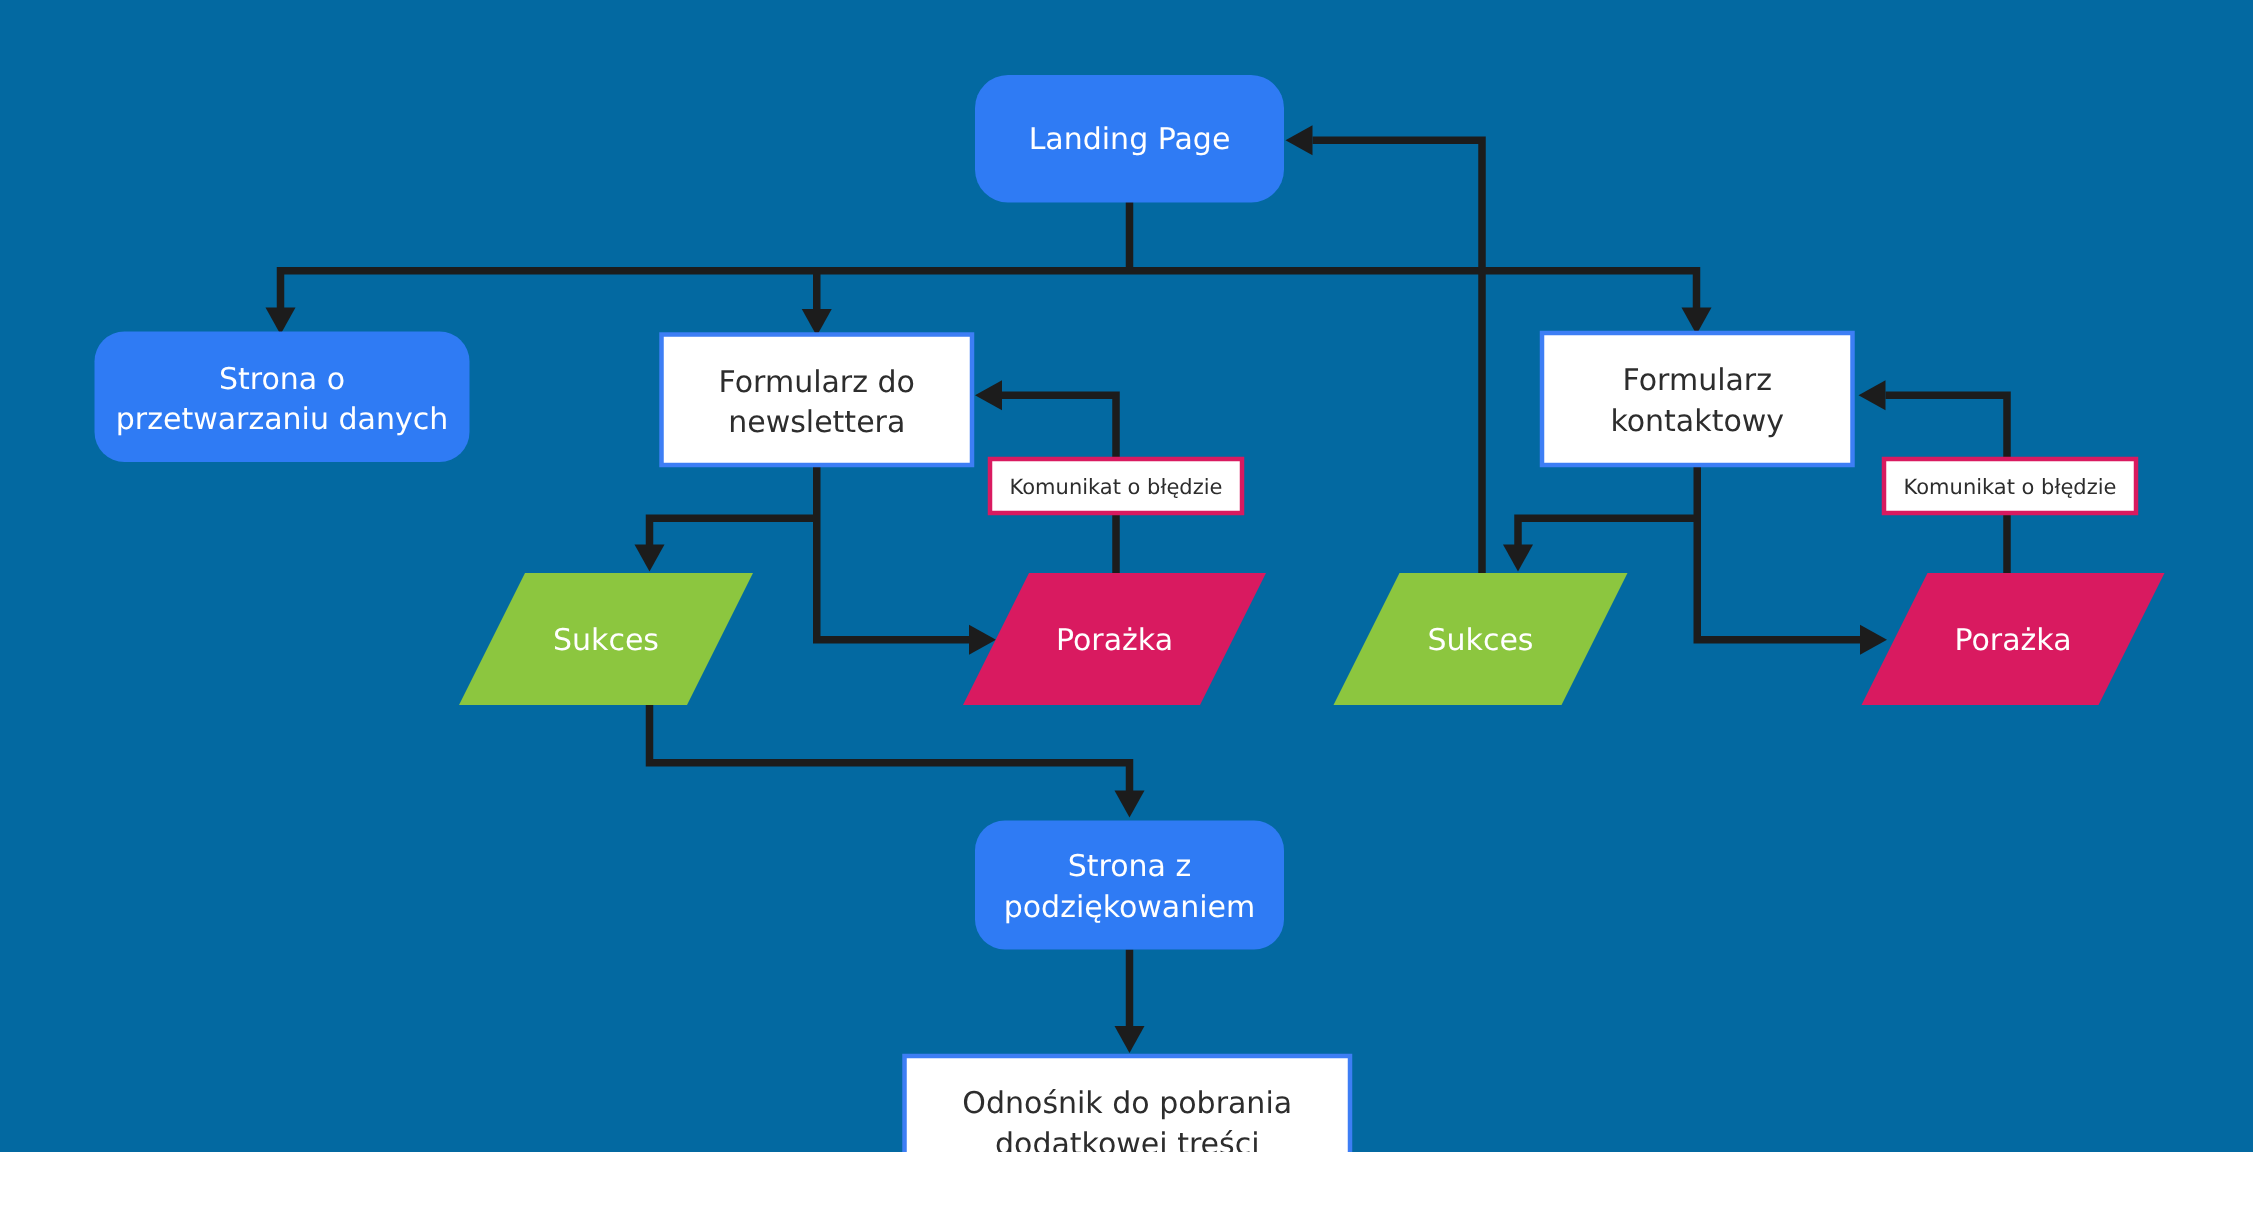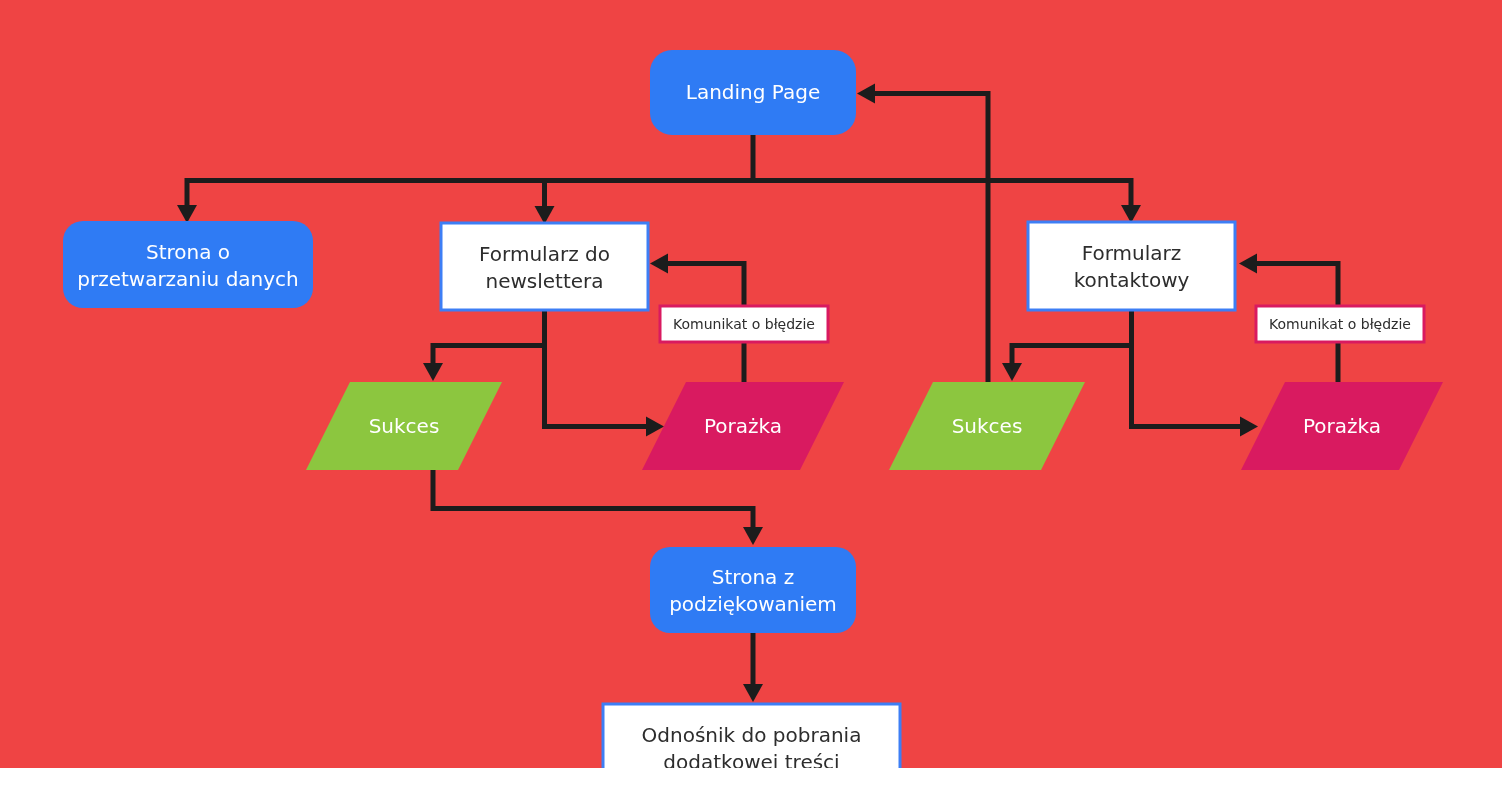--- a/index.html
+++ b/index.html
@@ -4,21 +4,21 @@
 <style>
   html, body {
     margin: 0;
     padding: 0;
     background: #ffffff;
   }
   .canvas {
     position: relative;
     width: 1502px;
     height: 768px;
-    background: #ef4444;
+    background: #0369a1;
     overflow: hidden;
   }
   svg { display: block; }
   svg text {
     font-family: "DejaVu Sans", "Liberation Sans", sans-serif;
     text-anchor: middle;
   }
   .edge {
     stroke: #1c1c1c;
     stroke-width: 5;

